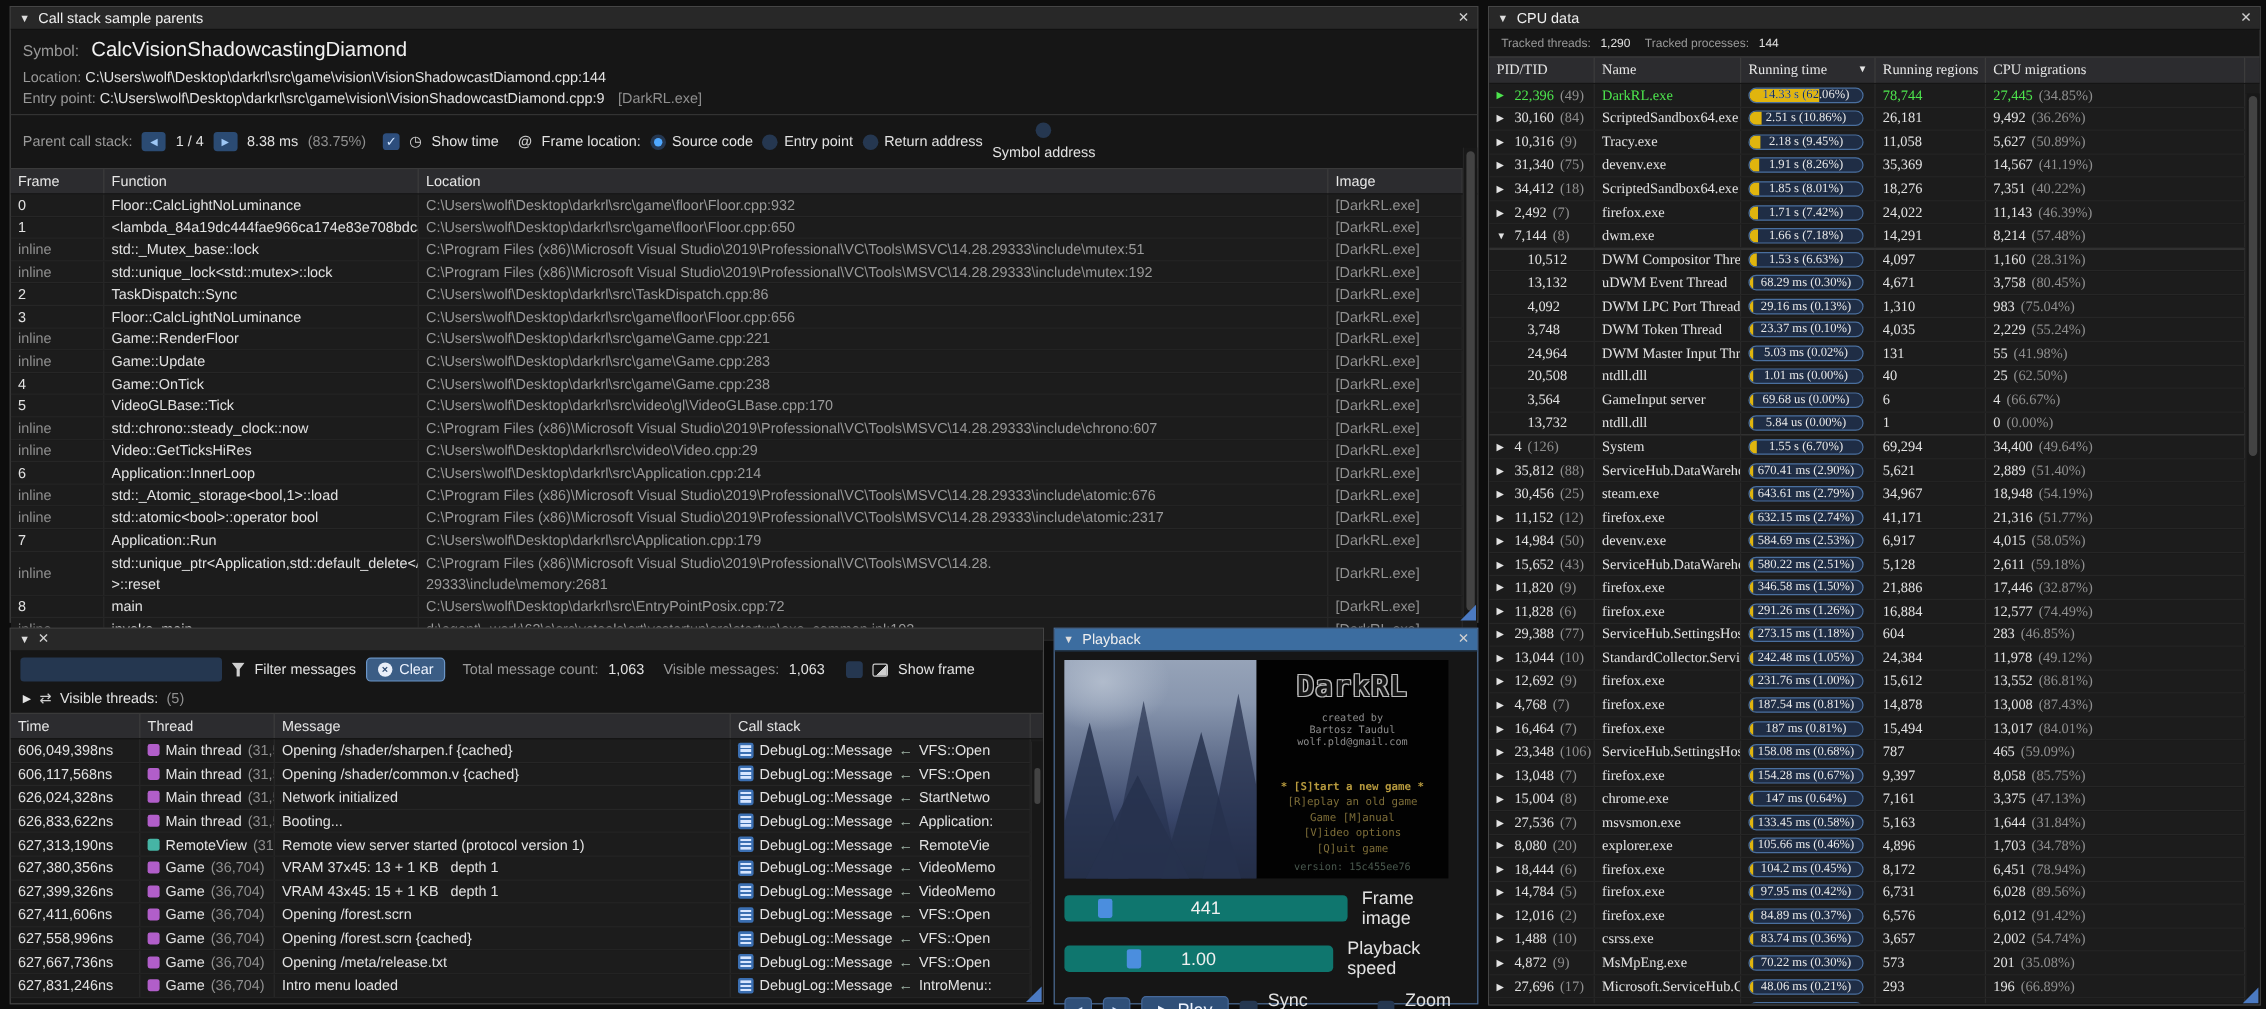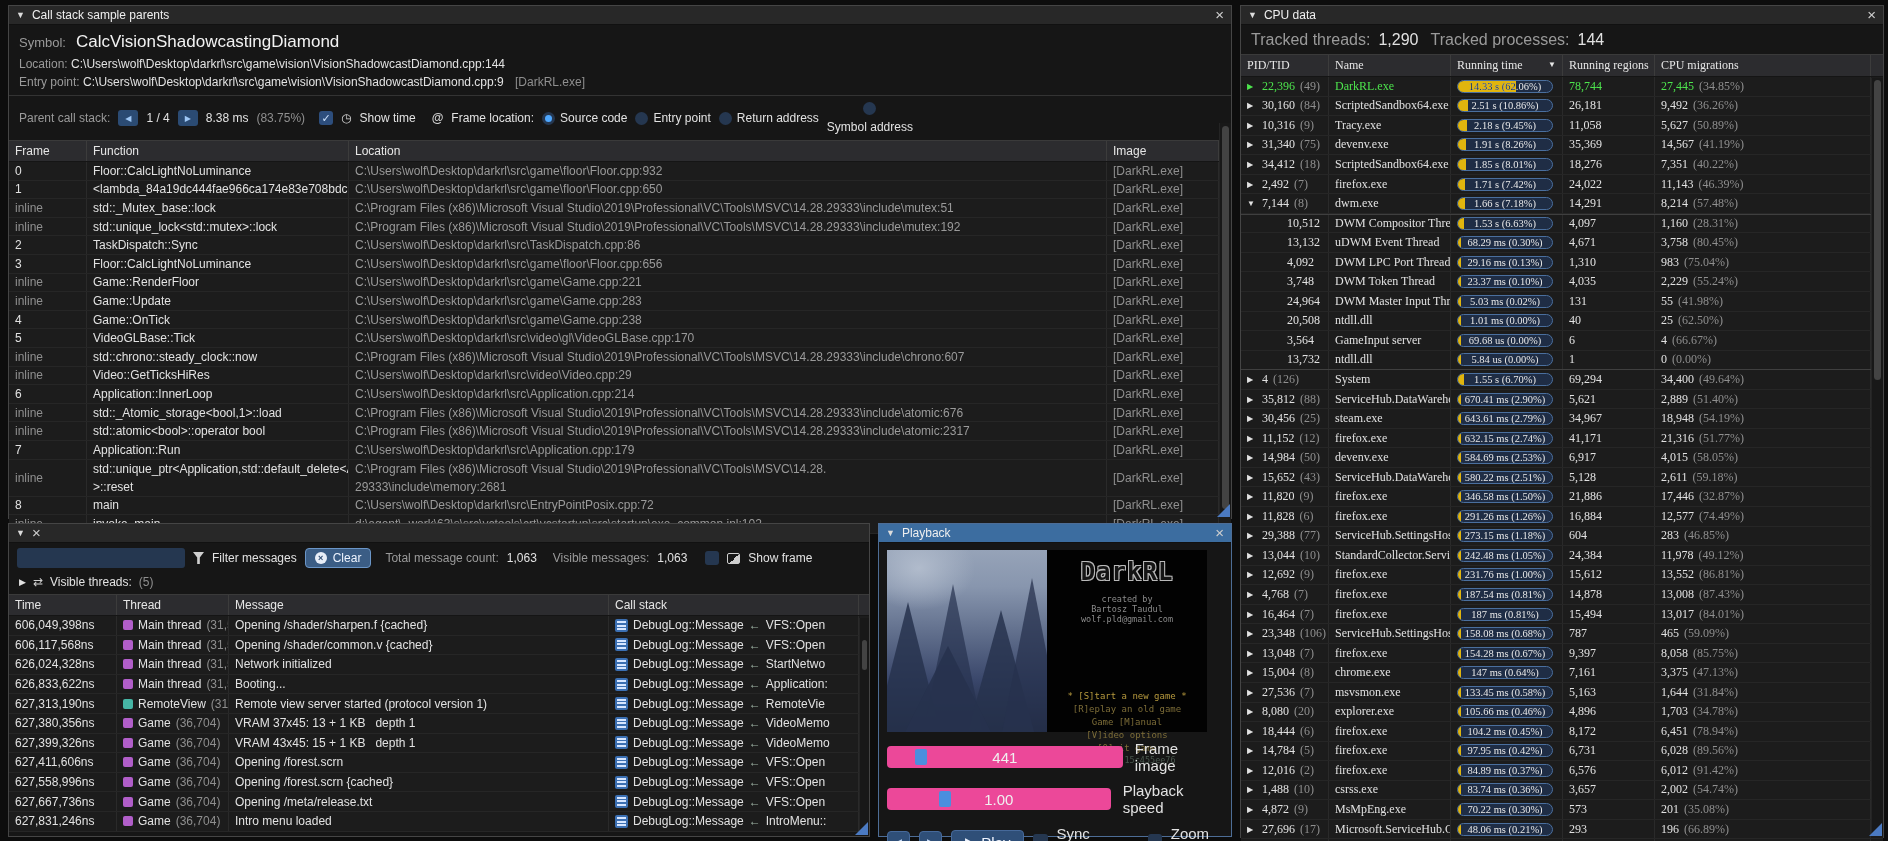--- a/index.html
+++ b/index.html
@@ -77,40 +77,40 @@
   .forest { width:160px; height:100%; position:relative; overflow:hidden;
     background:radial-gradient(80px 60px at 20% 10%, #b9c3d2cc, transparent 70%),
       linear-gradient(180deg,#96a3b8 0%,#8896ae 20%,#5d6b89 48%,#39466a 72%,#1b2336 100%); }
   .tree { position:absolute; background:#27324e; opacity:.85; clip-path:polygon(50% 0,100% 100%,0 100%); }
   .gamescr { width:160px; height:100%; background:#020202; font-family:"DejaVu Sans Mono", monospace;
     display:flex; flex-direction:column; align-items:center; padding:8px 2px 4px 2px; }
   .glogo { font-size:24px; font-weight:bold; letter-spacing:1px; color:#151515; margin-bottom:8px;
     text-shadow:-1px -1px 0 #b9b9b9, 1px -1px 0 #b9b9b9, -1px 1px 0 #b9b9b9, 1px 1px 0 #b9b9b9; }
   .gcred { font-size:8.5px; color:#8b8b8b; line-height:10px; text-align:center; }
   .gmenu { margin-top:26px; font-size:9px; line-height:13px; color:#7d6d38; text-align:center; }
-  .gmenu .hl { color:#b79a3e; font-weight:normal;margin-top:40px; }
+  .gmenu .hl { color:#b79a3e; font-weight:bold; }
   .gver { margin-top:auto; font-size:8.5px; color:#49584e; }
   .sliderrow { display:flex; align-items:center; gap:12px; margin-top:8px; }
-  .slider { position:relative; width:236px; height:22px; background:#ec4899; border-radius:4px;
+  .slider { position:relative; width:236px; height:22px; background:#0f766e; border-radius:4px;
     display:flex; align-items:center; justify-content:center; color:#f0f0f0; }
   .grab { position:absolute; top:3px; width:12px; height:16px; background:#4b8ede; border-radius:2px; }
   .pb-btnrow { display:flex; align-items:center; gap:9px; margin-top:9px; }
   .pbtn { background:#2f4f78; border:1px solid #46699a; border-radius:4px; color:#cfe2ff;
     display:inline-flex; align-items:center; justify-content:center; }
   .pbtn.sm { width:26px; height:23px; font-size:9px; }
   .pbtn.play { height:24px; padding:0 13px; gap:7px; font-size:15px; color:#eef4ff; }
   .pb-cb { width:16px; height:16px; background:#253750; border-radius:3px; }
 
   
   #p-cpu { left:1240px; top:5px; width:644px; height:833px; }
-  .cpu-info { display:flex; gap:8px; padding:6px 10px 5px 10px; font-size:16px; align-items:baseline; }
+  .cpu-info { display:flex; gap:8px; padding:6px 10px 5px 10px; font-size:10px; align-items:baseline; }
   .cpu-grid { grid-template-columns:88px 122px 112px 92px 216px;font-family:Liberation Serif, serif; }
   .cpu-rows .t-row { height:19.55px; }
   .tree-ar { font-size:8px; width:10px; flex:0 0 auto; color:#e2e2e2; }
-  .child > div:first-child { padding-left:46px; }
+  .child > div:first-child { padding-left:32px; }
   .child-first { border-top:1px solid #3f3f3f; }
   .child-last { border-bottom:1px solid #3f3f3f; }
   .green .pid-v, .green .name-v, .green .reg-v, .green .mig-v, .green .tree-ar { color:#4de44d; }
   .bar { position:relative; width:96px; height:13px; border:1px solid #4a6f9e; border-radius:7px;
     background:#1f2d45; overflow:hidden; flex:0 0 auto; }
   .bar-fill { position:absolute; left:0; top:0; bottom:0; background:#e0b50e; }
   .bar-txt { position:absolute; inset:0; display:flex; align-items:center; justify-content:center;
     font-size:10.5px; color:#e8e8e8; white-space:nowrap; }
   .bar-txt.darkdup { color:#173050; }
   .sortar { float:right; font-size:8px; margin-top:2px; }

